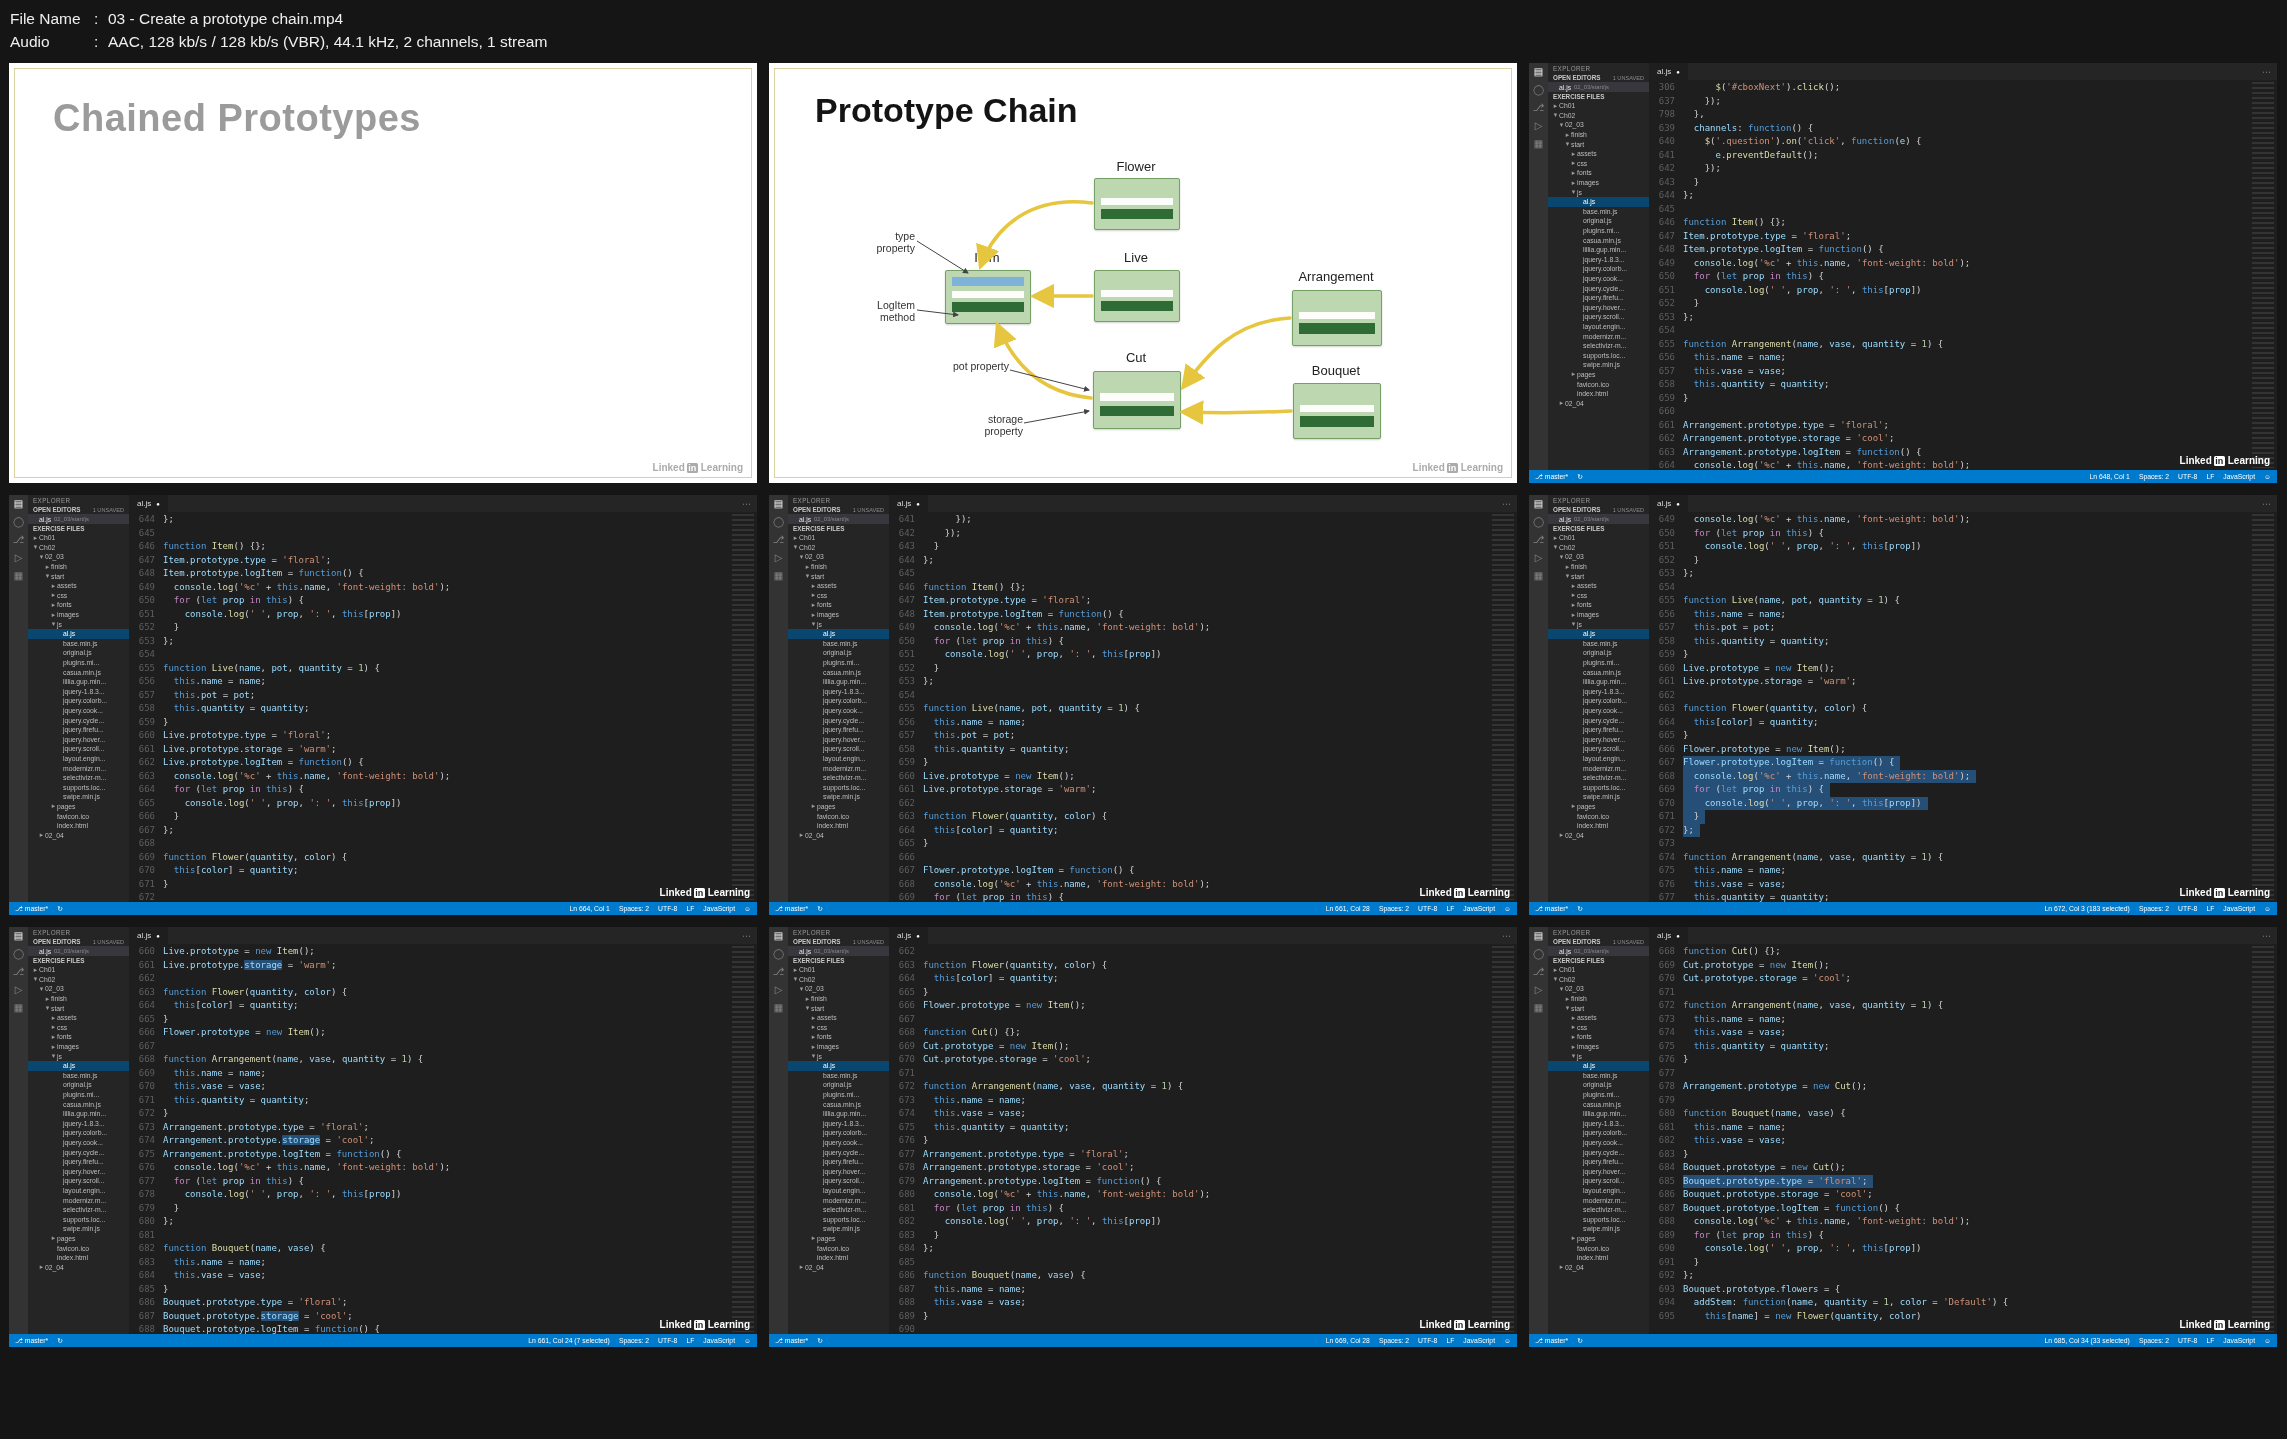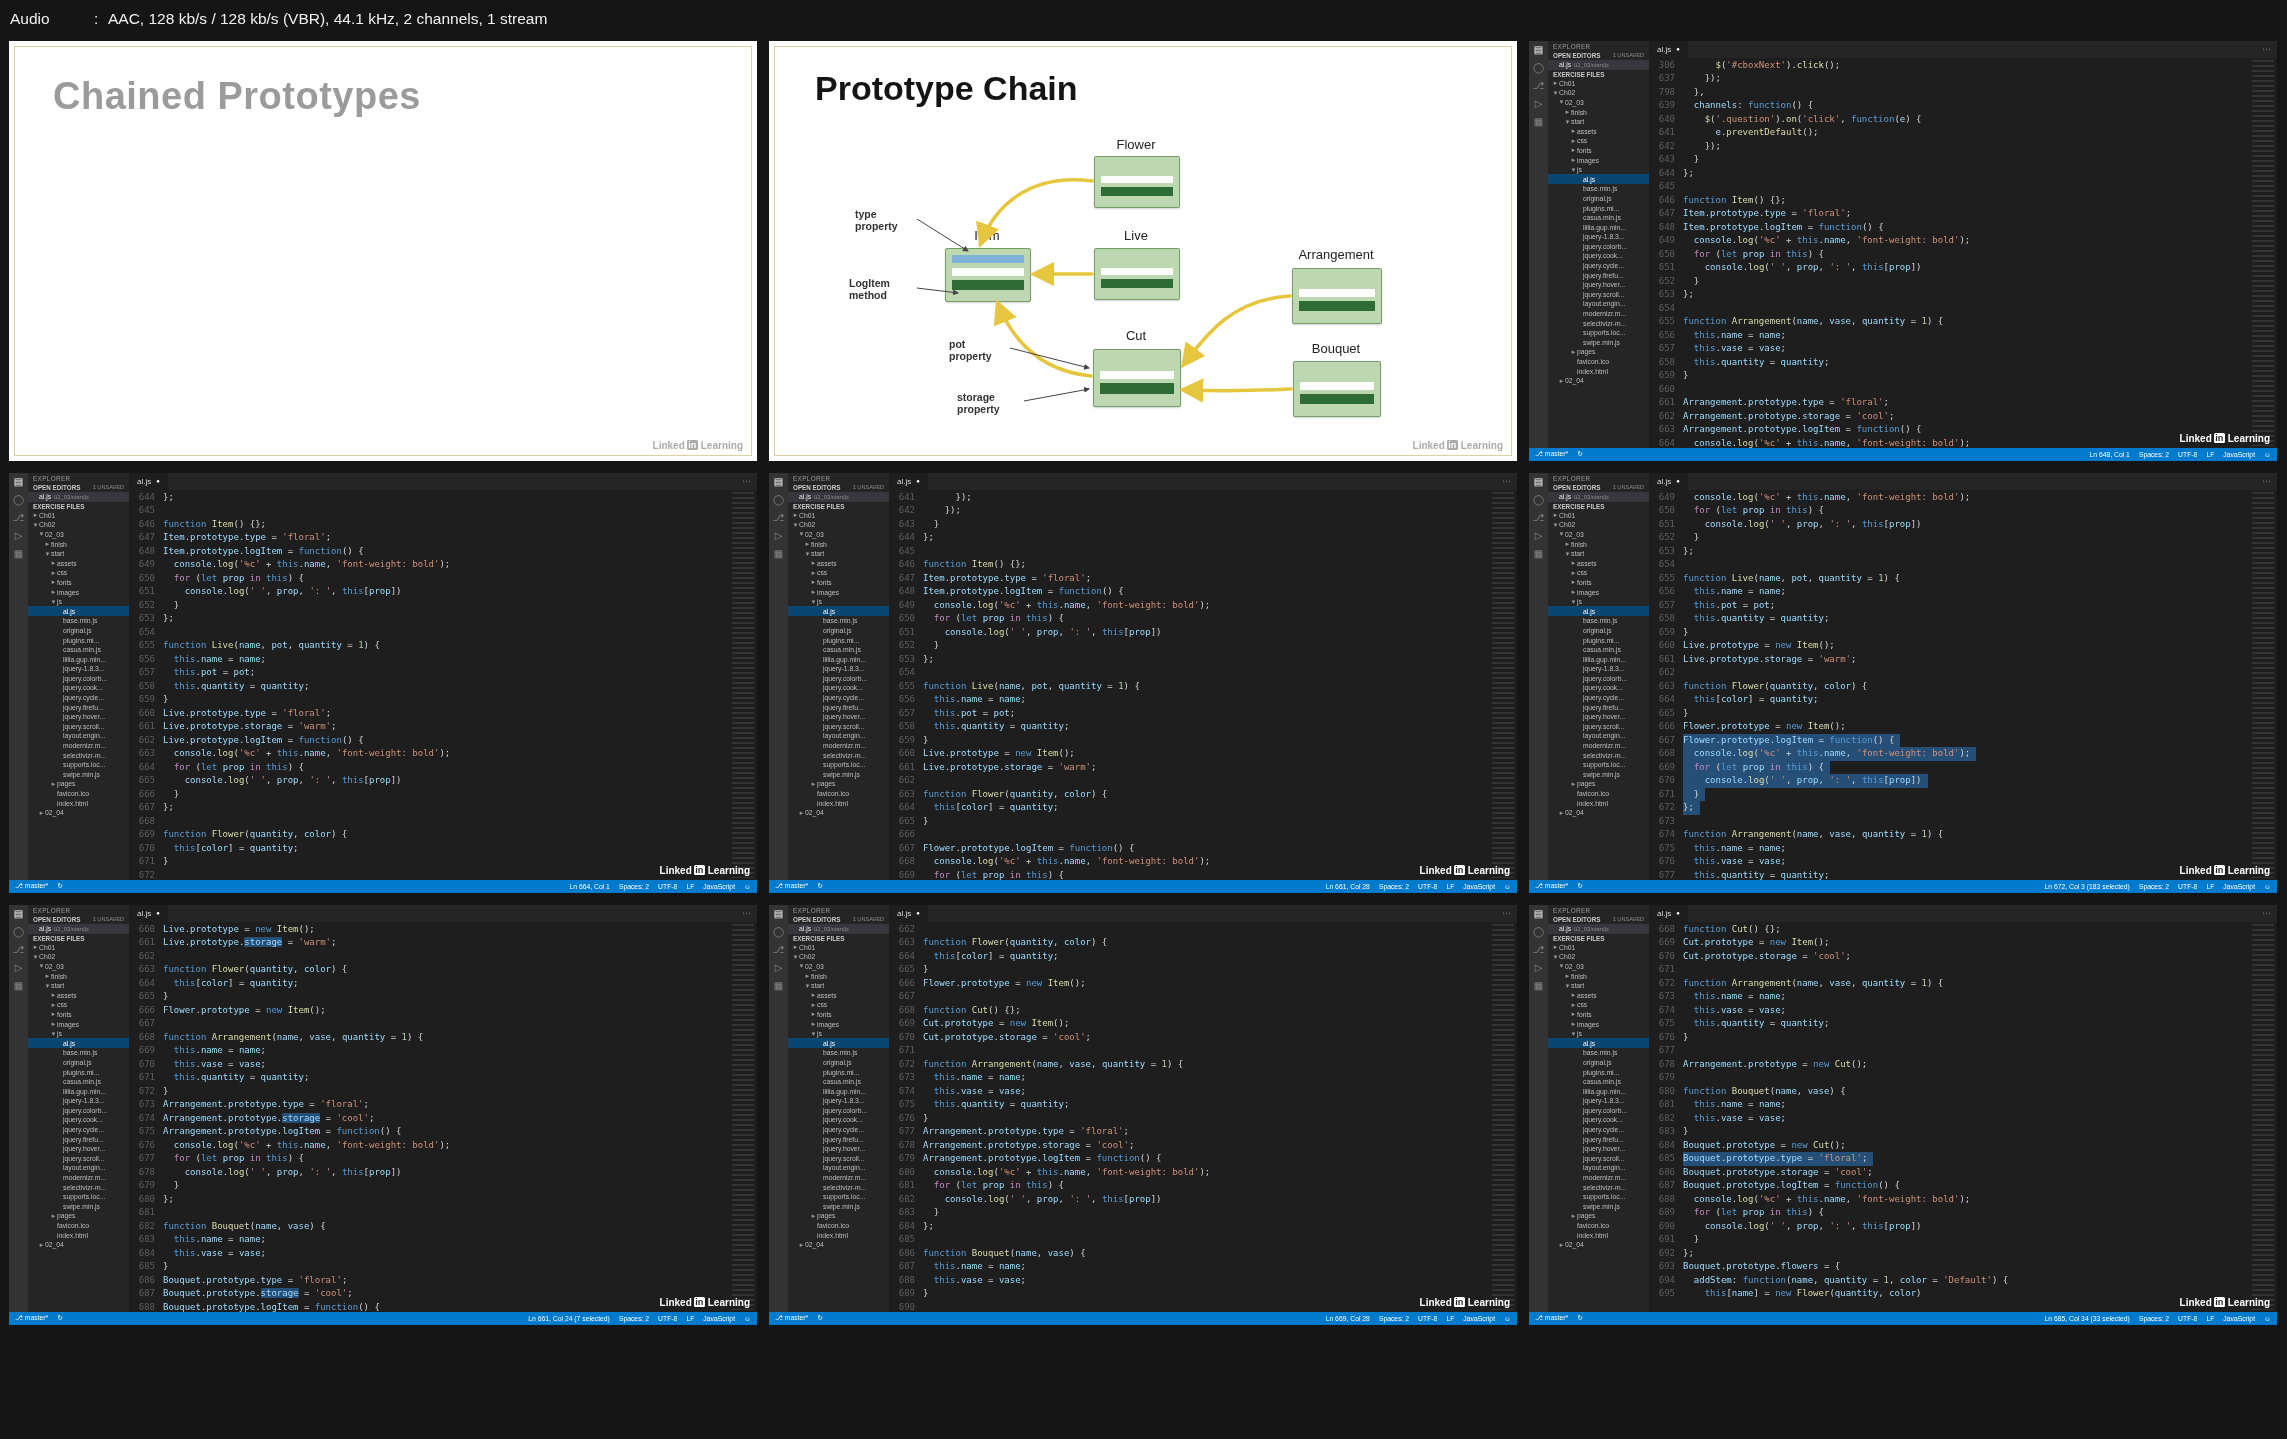--- a/index.html
+++ b/index.html
@@ -24,21 +24,21 @@
   .slide{background:#ffffff}
   .slide-frame{position:absolute;inset:5px;border:1px solid #d9d1a0;pointer-events:none}
   .s1-title{position:absolute;left:44px;top:34px;font-size:38px;font-weight:700;color:#9b9b9b;letter-spacing:.5px}
   .s2-title{position:absolute;left:46px;top:28px;font-size:34px;font-weight:800;color:#141414}
   .p-label{position:absolute;font-size:13px;color:#222;text-align:center}
   .p-node{position:absolute;background:var(--node-green,#bdd8b0);border:1px solid var(--node-border,#74a066);border-radius:2px;box-shadow:0 1px 2px rgba(0,0,0,.18)}
   .p-node .stripe-w{position:absolute;left:7%;right:7%;height:14%;top:38%;background:#fdfdfb}
   .p-node .stripe-d{position:absolute;left:7%;right:7%;height:19%;top:60%;background:var(--node-dark-green,#2f6b35)}
   .p-node .stripe-b{display:none}
   .p-node.has-blue .stripe-b{display:block;position:absolute;left:7%;right:7%;height:16%;top:12%;background:#7fb2d9}
-  .callout{position:absolute;font-size:10.5px;font-weight:700;color:#333;text-align:left;line-height:1.15}
+  .callout{position:absolute;font-size:10.5px;font-weight:400;color:#333;text-align:right;line-height:1.15}
   .s2-svg{position:absolute;left:0;top:0;z-index:3;pointer-events:none}
   .arrow{stroke:var(--arrow-gold,#e6c63e);stroke-width:3.5;fill:none;stroke-linecap:round}
   .lead{stroke:#444;stroke-width:1;fill:none}
 
   
   .wm{position:absolute;right:7px;bottom:17px;display:flex;align-items:center;gap:1px;font-weight:700;font-size:10px;color:#fff;z-index:9}
   .wm-in{background:#fff;color:#1e1e1e;border-radius:1.5px;padding:0 1.5px;font-size:9px;line-height:10px;margin:0 2px 0 1px}
   .wm-gray{color:#ababab;right:14px;bottom:10px}
   .wm-gray .wm-in{background:#ababab;color:#fff}
 
@@ -80,20 +80,21 @@
     background:repeating-linear-gradient(to bottom,rgba(170,170,170,.28) 0 2px,transparent 2px 5px)}
   .vsc-status{flex:0 0 13px;background:var(--accent-blue,#007acc);display:flex;align-items:center;justify-content:space-between;color:#fff;font-size:6.8px;padding:0 6px;white-space:nowrap;overflow:hidden}
   .st-left,.st-right{display:flex;align-items:center}
   .st-seg{margin-right:9px}
   .st-right .st-seg{margin-right:0;margin-left:9px}
 </style>
 </head>
 <body>
 
 <div class="meta">
+  <div class="m-row"><span class="m-label">File Name</span><span class="m-colon">:</span><span class="m-value">03 - Create a prototype chain.mp4</span></div>
   <div class="m-row"><span class="m-label">Audio</span><span class="m-colon">:</span><span class="m-value">AAC, 128 kb/s / 128 kb/s (VBR), 44.1 kHz, 2 channels, 1 stream</span></div>
 </div>
 
 <div class="grid">
 
   <div class="thumb slide">
     <div class="slide-frame"></div>
     <div class="s1-title">Chained Prototypes</div>
     <div class="wm wm-gray">
       <span class="wm-linked">Linked</span>

